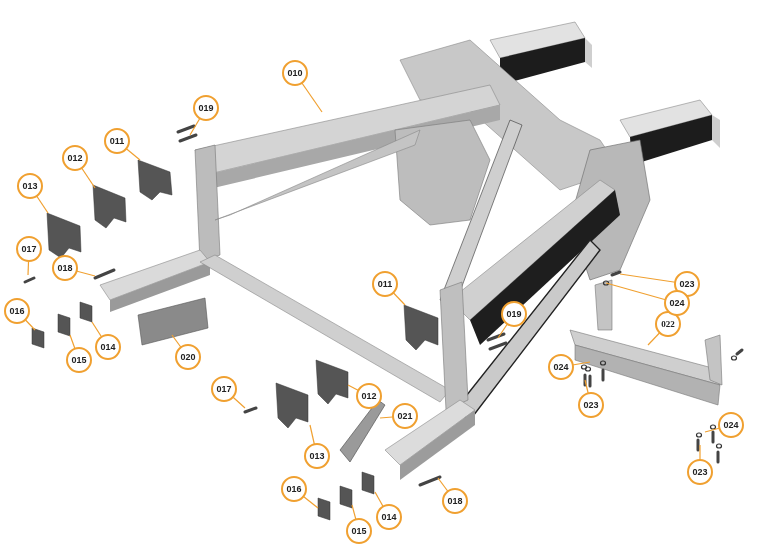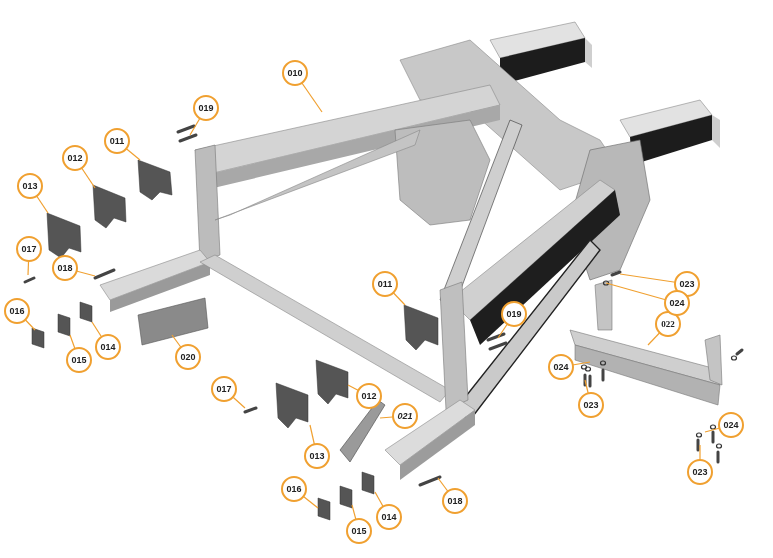--- a/index.html
+++ b/index.html
@@ -149,21 +149,21 @@
       <div class="callout" style="left: 65px; top: 268px;">018</div>
       <div class="callout" style="left: 17px; top: 311px;">016</div>
       <div class="callout" style="left: 108px; top: 347px;">014</div>
       <div class="callout" style="left: 79px; top: 360px;">015</div>
       <div class="callout" style="left: 188px; top: 357px;">020</div>
       <div class="callout" style="left: 385px; top: 284px;">011</div>
       <div class="callout" style="left: 514px; top: 314px;">019</div>
       <div class="callout" style="left: 369px; top: 396px;">012</div>
       <div class="callout" style="left: 317px; top: 456px;">013</div>
       <div class="callout" style="left: 224px; top: 389px;">017</div>
-      <div class="callout" style="left: 405px; top: 416px; font-style: italic;">021</div>
+      <div class="callout" style="left: 405px; top: 416px;">021</div>
       <div class="callout" style="left: 455px; top: 501px;">018</div>
       <div class="callout" style="left: 294px; top: 489px;">016</div>
       <div class="callout" style="left: 389px; top: 517px;">014</div>
       <div class="callout" style="left: 359px; top: 531px;">015</div>
       <div class="callout" style="left: 668px; top: 324px; font-family: Liberation Serif, serif;">022</div>
       <div class="callout" style="left: 687px; top: 284px;">023</div>
       <div class="callout" style="left: 677px; top: 303px;">024</div>
       <div class="callout" style="left: 591px; top: 405px;">023</div>
       <div class="callout" style="left: 561px; top: 367px;">024</div>
       <div class="callout" style="left: 731px; top: 425px;">024</div>

